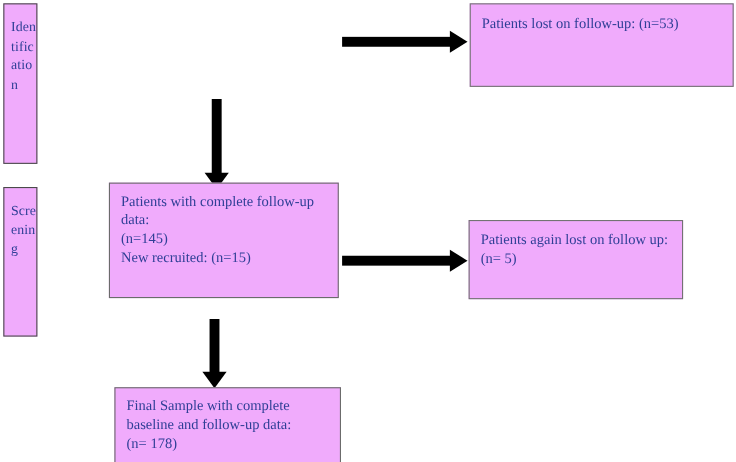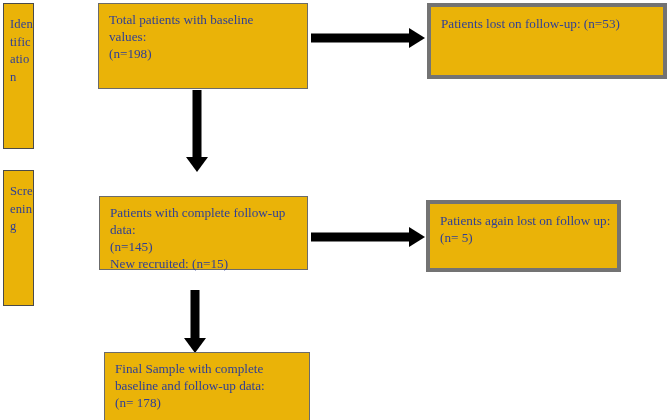--- a/index.html
+++ b/index.html
@@ -13,21 +13,21 @@
   #canvas {
     position: relative;
     width: 669px;
     height: 420px;
     background: #ffffff;
     overflow: hidden;
   }
   .box {
     position: absolute;
     box-sizing: border-box;
-    background: #eab308;
+    background: #f0abfc;
     border: 1px solid #5a5a5a;
     color: #2f3f96;
     font-size: 13.2px;
     line-height: 17px;
   }
   .box .txt {
     display: block;
     white-space: pre-line;
     color: #2f3f96;
   }
@@ -41,21 +41,21 @@
   }
   
   .flow-box {
     padding: 7px 0 0 10px;
     border: 1px solid #6b6b6b;
   }
   .flow-box .txt { padding-right: 6px; }
   
   .exclusion-box {
     padding: 8px 0 0 10px;
-    border: 4px solid #737373;
+    border: 1px solid #737373;
   }
 
   
   .arrow {
     position: absolute;
   }
   .arrow-h .shaft {
     position: absolute;
     left: 0;
     top: 50%;
@@ -105,41 +105,36 @@
 atio
 n</span>
   </div>
 
   <div class="box stage-box" style="left:3px; top:170px; width:31px; height:136px;">
     <span class="txt">Scre
 enin
 g</span>
   </div>
 
-  <div class="box flow-box" style="left:98px; top:3px; width:210px; height:86px;">
-    <span class="txt">Total patients with baseline
-values:
-(n=198)</span>
-  </div>
 
   <div class="arrow arrow-h" style="left:311px; top:28px; width:114px; height:20px;">
     <span class="shaft" style="width:100px;"></span>
     <span class="head"></span>
   </div>
 
   <div class="box exclusion-box" style="left:427px; top:3px; width:240px; height:76px;">
     <span class="txt">Patients lost on follow-up: (n=53)</span>
   </div>
 
   <div class="arrow arrow-v" style="left:186px; top:90px; width:22px; height:82px;">
     <span class="shaft" style="height:68px;"></span>
     <span class="head"></span>
   </div>
 
-  <div class="box flow-box" style="left:99px; top:196px; width:209px; height:74px;">
+  <div class="box flow-box" style="left:99px; top:166px; width:209px; height:105px;">
     <span class="txt">Patients with complete follow-up
 data:
 (n=145)
 New recruited: (n=15)</span>
   </div>
 
   <div class="arrow arrow-h" style="left:311px; top:227px; width:114px; height:20px;">
     <span class="shaft" style="width:100px;"></span>
     <span class="head"></span>
   </div>

